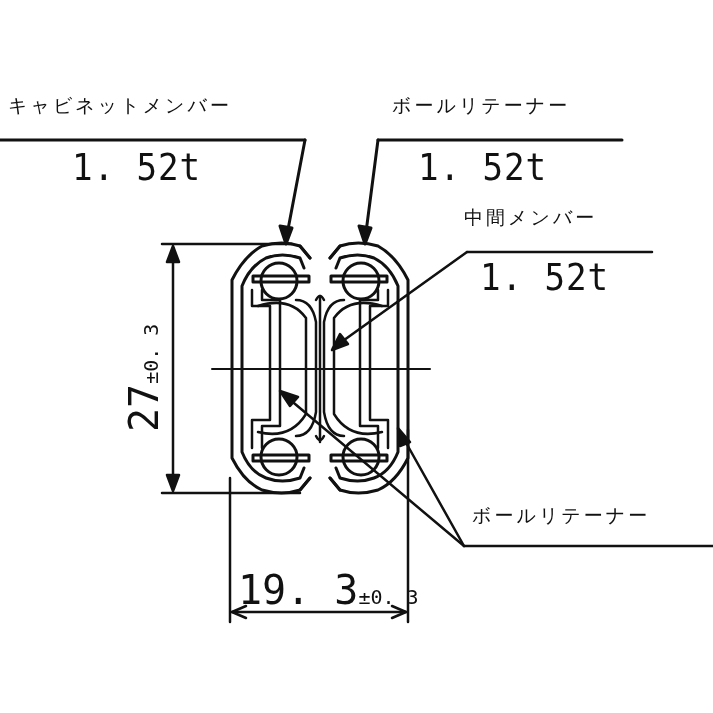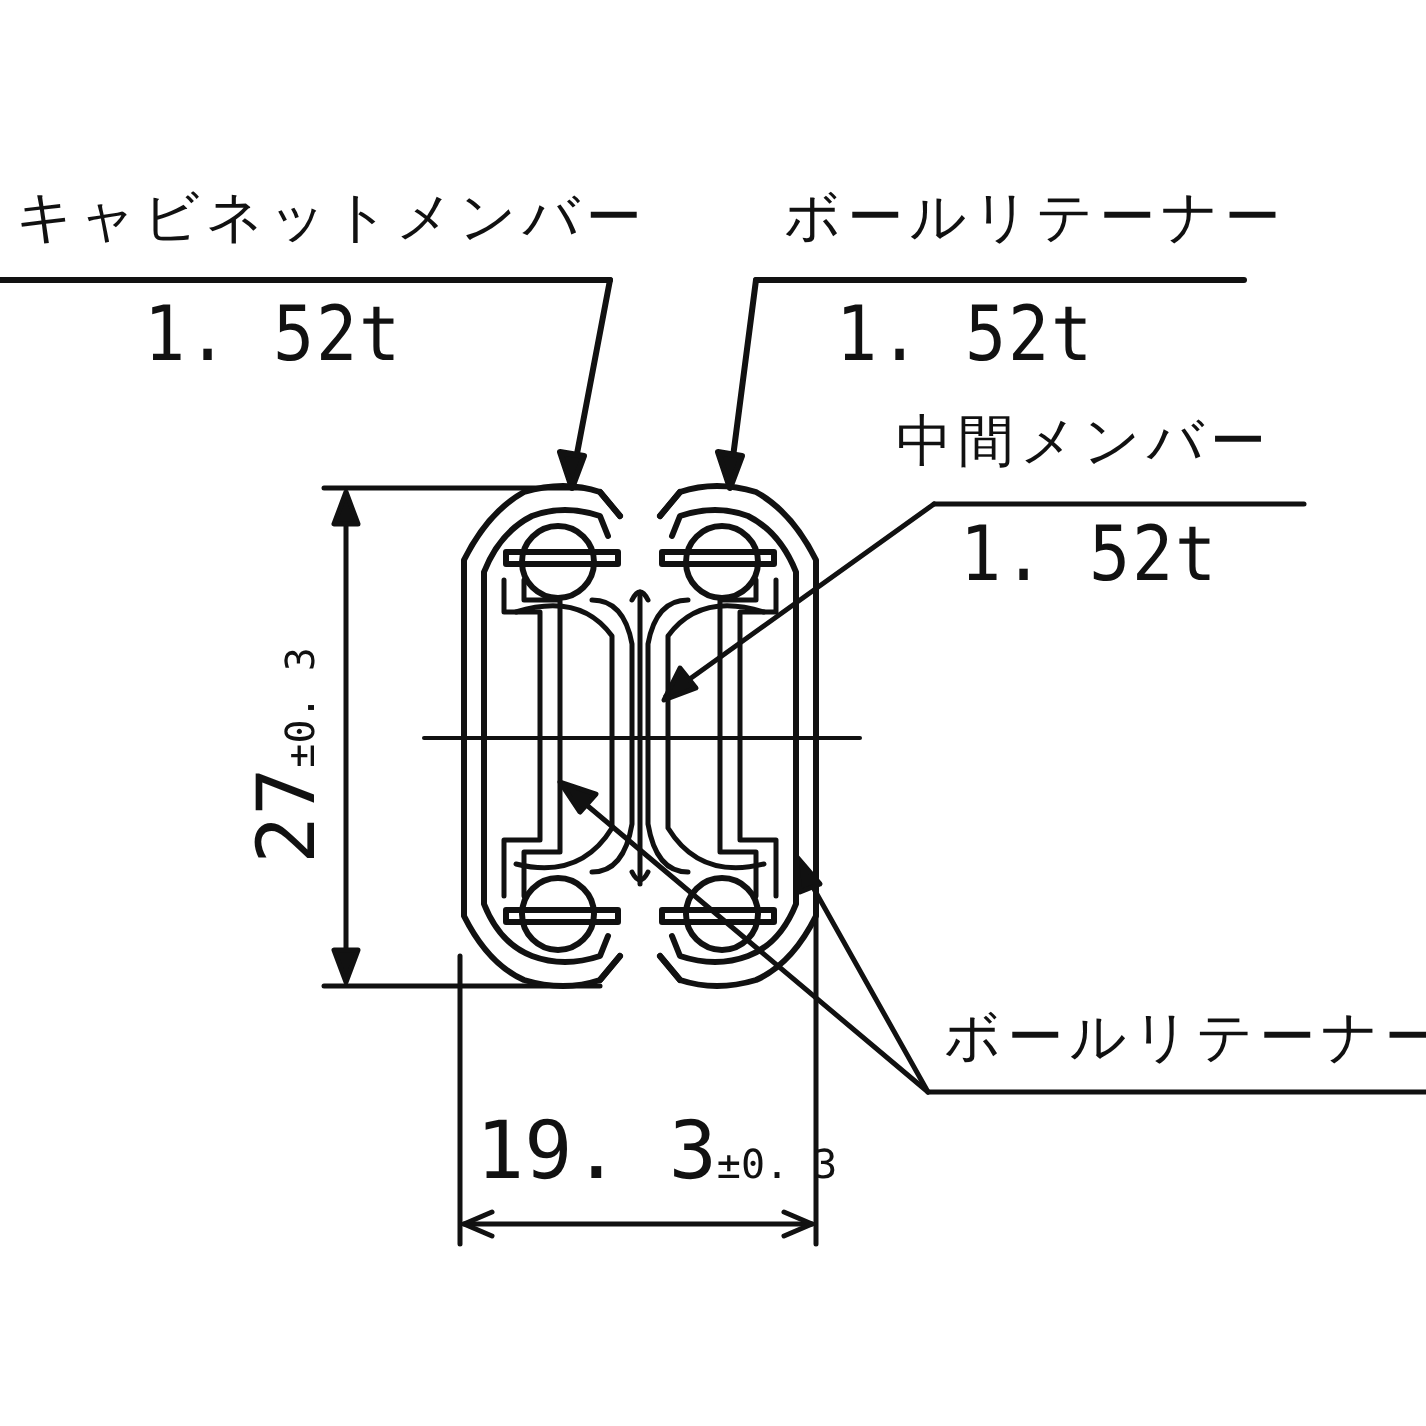--- a/index.html
+++ b/index.html
@@ -1,19 +1,19 @@
 <!DOCTYPE html>
 <html><head>
   <meta charset="utf-8">
   <style>
     html, body { margin: 0; padding: 0; background: #ffffff; }
     body { width: 713px; height: 713px; position: relative; overflow: hidden; font-family: "DejaVu Sans", sans-serif; color: #111; }
     svg.drawing { position: absolute; left: 0; top: 0; width: 713px; height: 713px; }
     .lbl { position: absolute; white-space: nowrap; color: #111; line-height: 1; }
-    .jp { font-family: Liberation Serif, serif; font-size: 28px; letter-spacing: 3px; }
+    .jp { font-family: Liberation Sans, sans-serif; font-size: 19px; letter-spacing: 3px; }
     .num { font-family: "DejaVu Sans Mono", monospace; font-size: 38px; letter-spacing: 1px; transform: scaleX(0.9); transform-origin: left center; }
     .tol { font-family: "DejaVu Sans Mono", monospace; font-size: 20px; }
     .dimtext { font-family: "DejaVu Sans Mono", monospace; font-size: 40px; }
     .vert { transform: rotate(-90deg); transform-origin: left top; }
   </style>
 </head>
 <body>
 
 <svg class="drawing" viewBox="0 0 713 713" xmlns="http://www.w3.org/2000/svg">
   <g fill="none" stroke="#111" stroke-width="3" stroke-linecap="round" stroke-linejoin="round">
@@ -111,24 +111,24 @@
     </g>
   </g>
 </svg>
 
 <div class="lbl jp" style="left:8px; top:96px;">キャビネットメンバー</div>
 <div class="lbl num" style="left:72px; top:148px;">1. 52t</div>
 
 <div class="lbl jp" style="left:392px; top:96px;">ボールリテーナー</div>
 <div class="lbl num" style="left:418px; top:148px;">1. 52t</div>
 
-<div class="lbl jp" style="left:448px; top:208px;">中間メンバー</div>
+<div class="lbl jp" style="left:464px; top:208px;">中間メンバー</div>
 <div class="lbl num" style="left:480px; top:258px;">1. 52t</div>
 
 <div class="lbl jp" style="left:472px; top:506px;">ボールリテーナー</div>
 
 <div class="lbl vert" style="left:124px; top:432px;">
   <span class="dimtext">27</span><span class="tol">±0. 3</span>
 </div>
 
-<div class="lbl" style="left:238px; top:556px;">
+<div class="lbl" style="left:238px; top:570px;">
   <span class="dimtext">19. 3</span><span class="tol">±0. 3</span>
 </div>
 
 </body></html>

